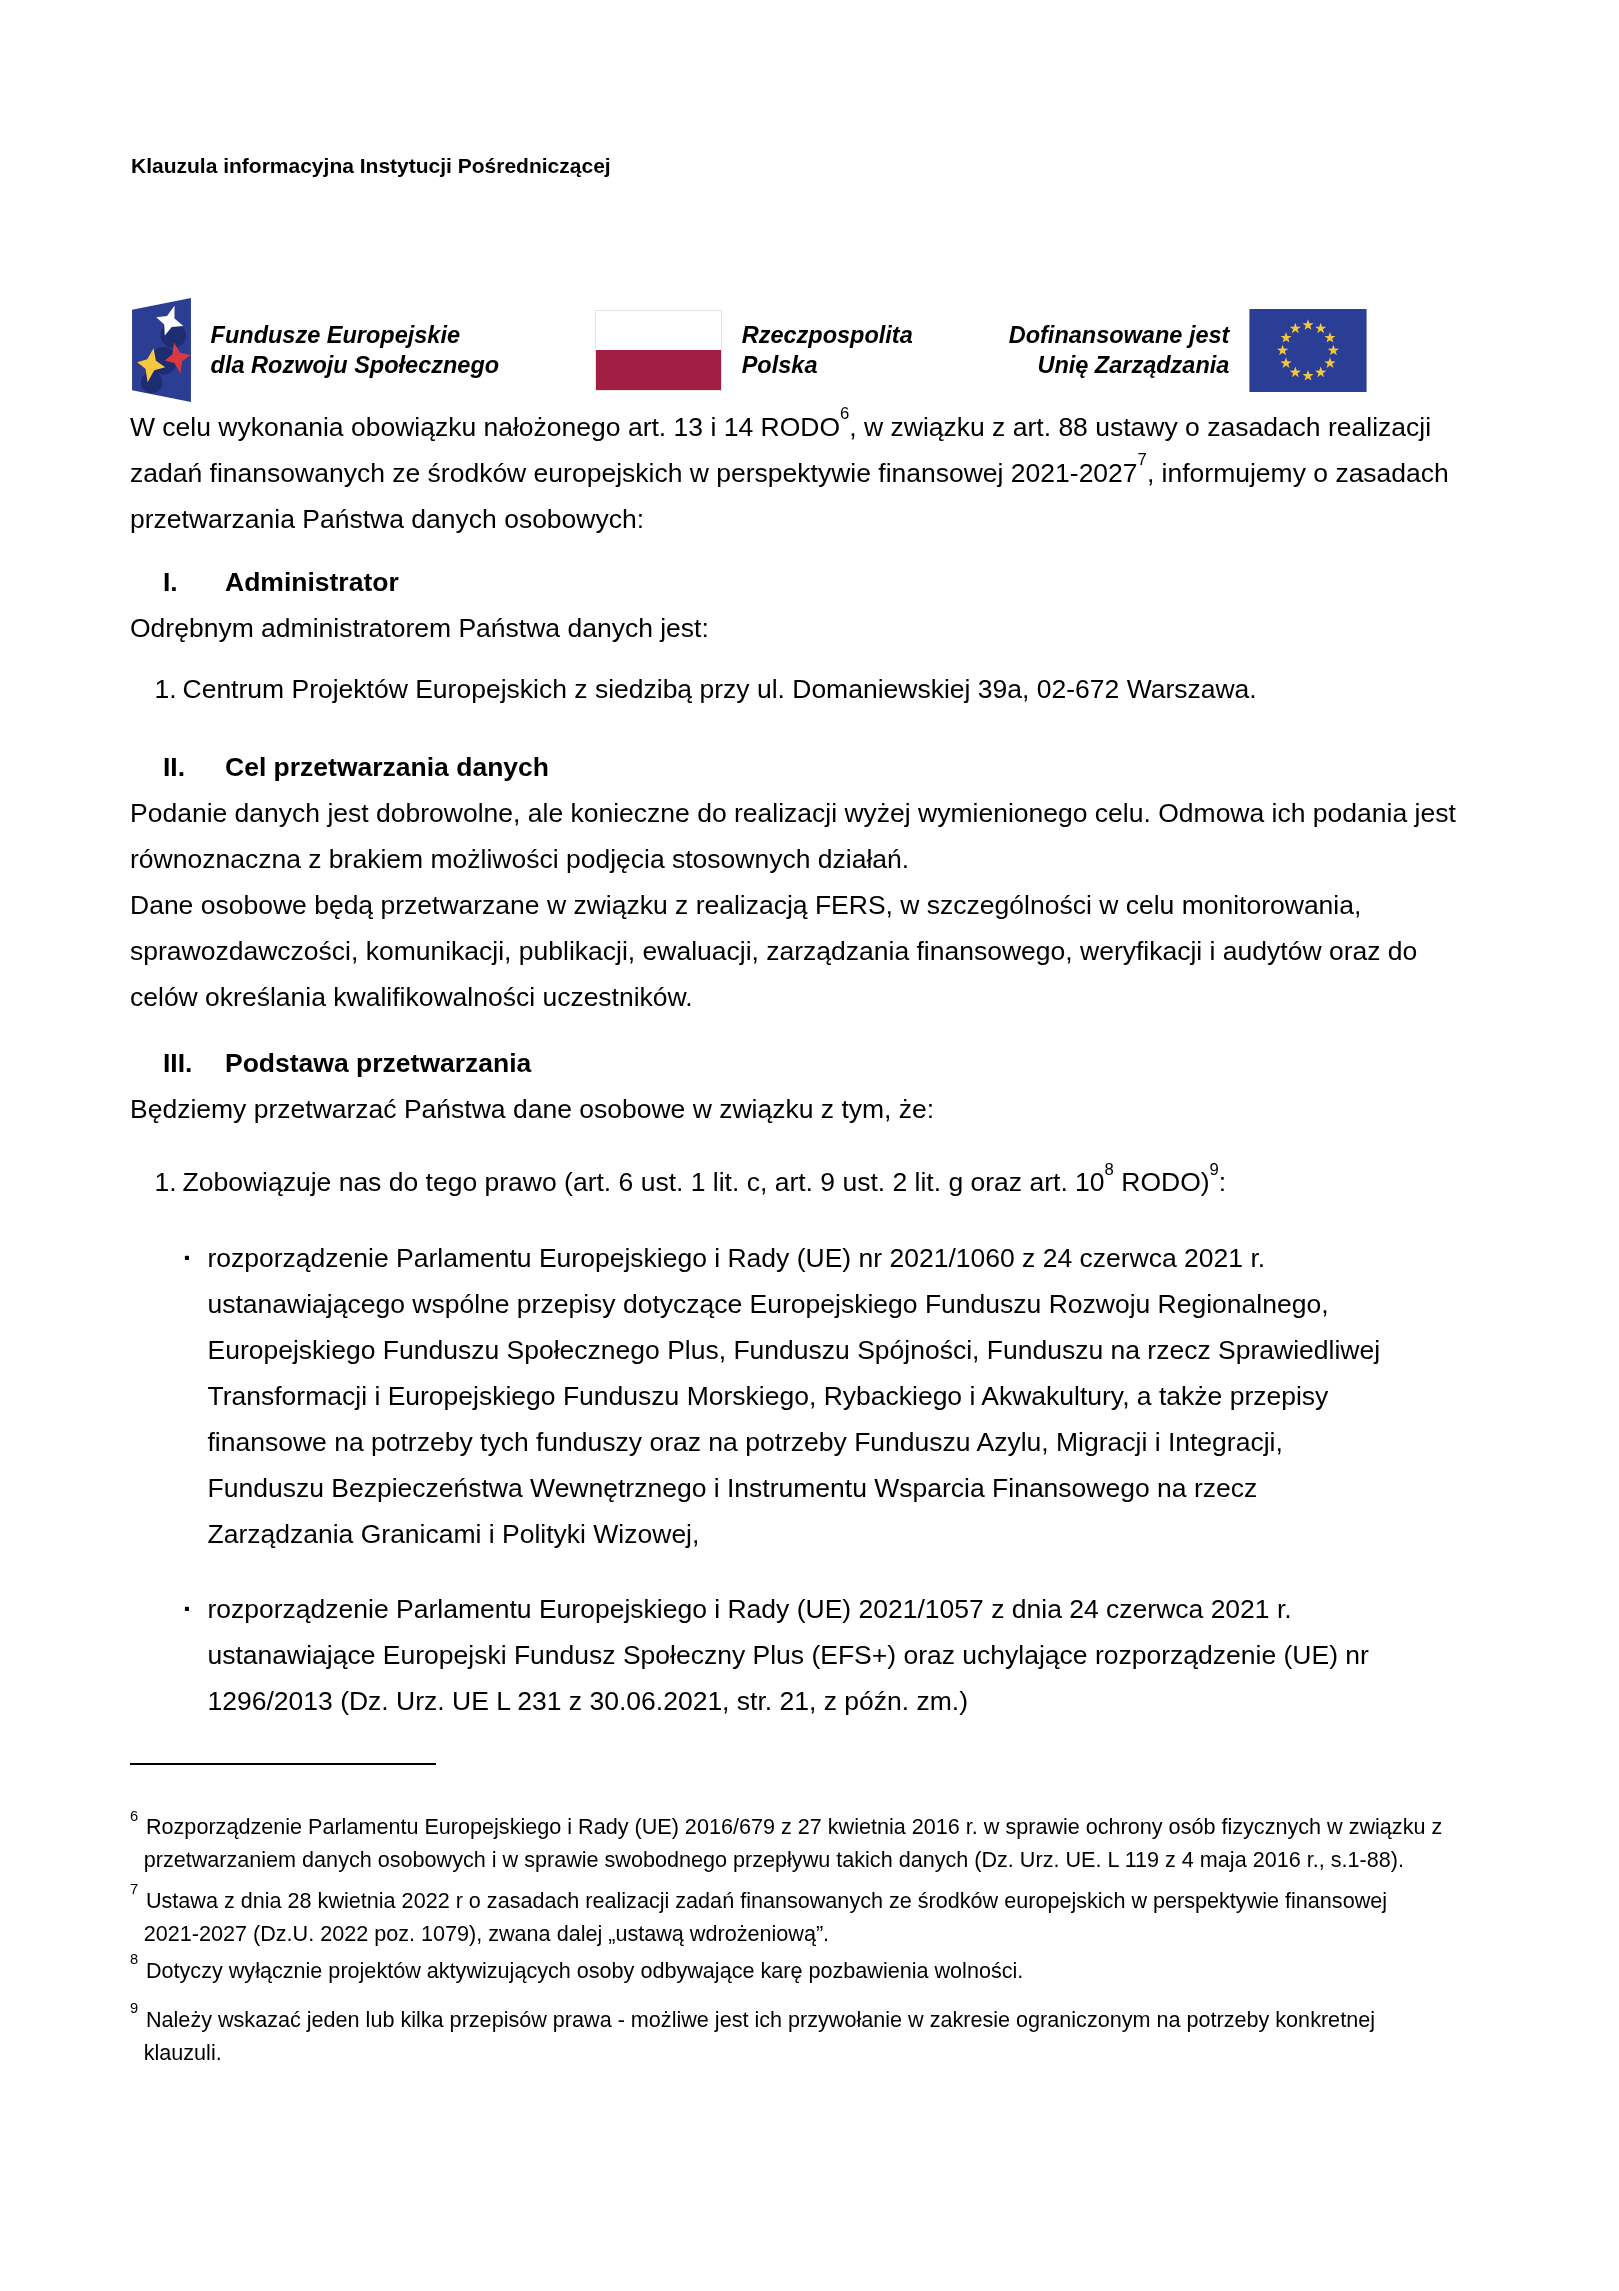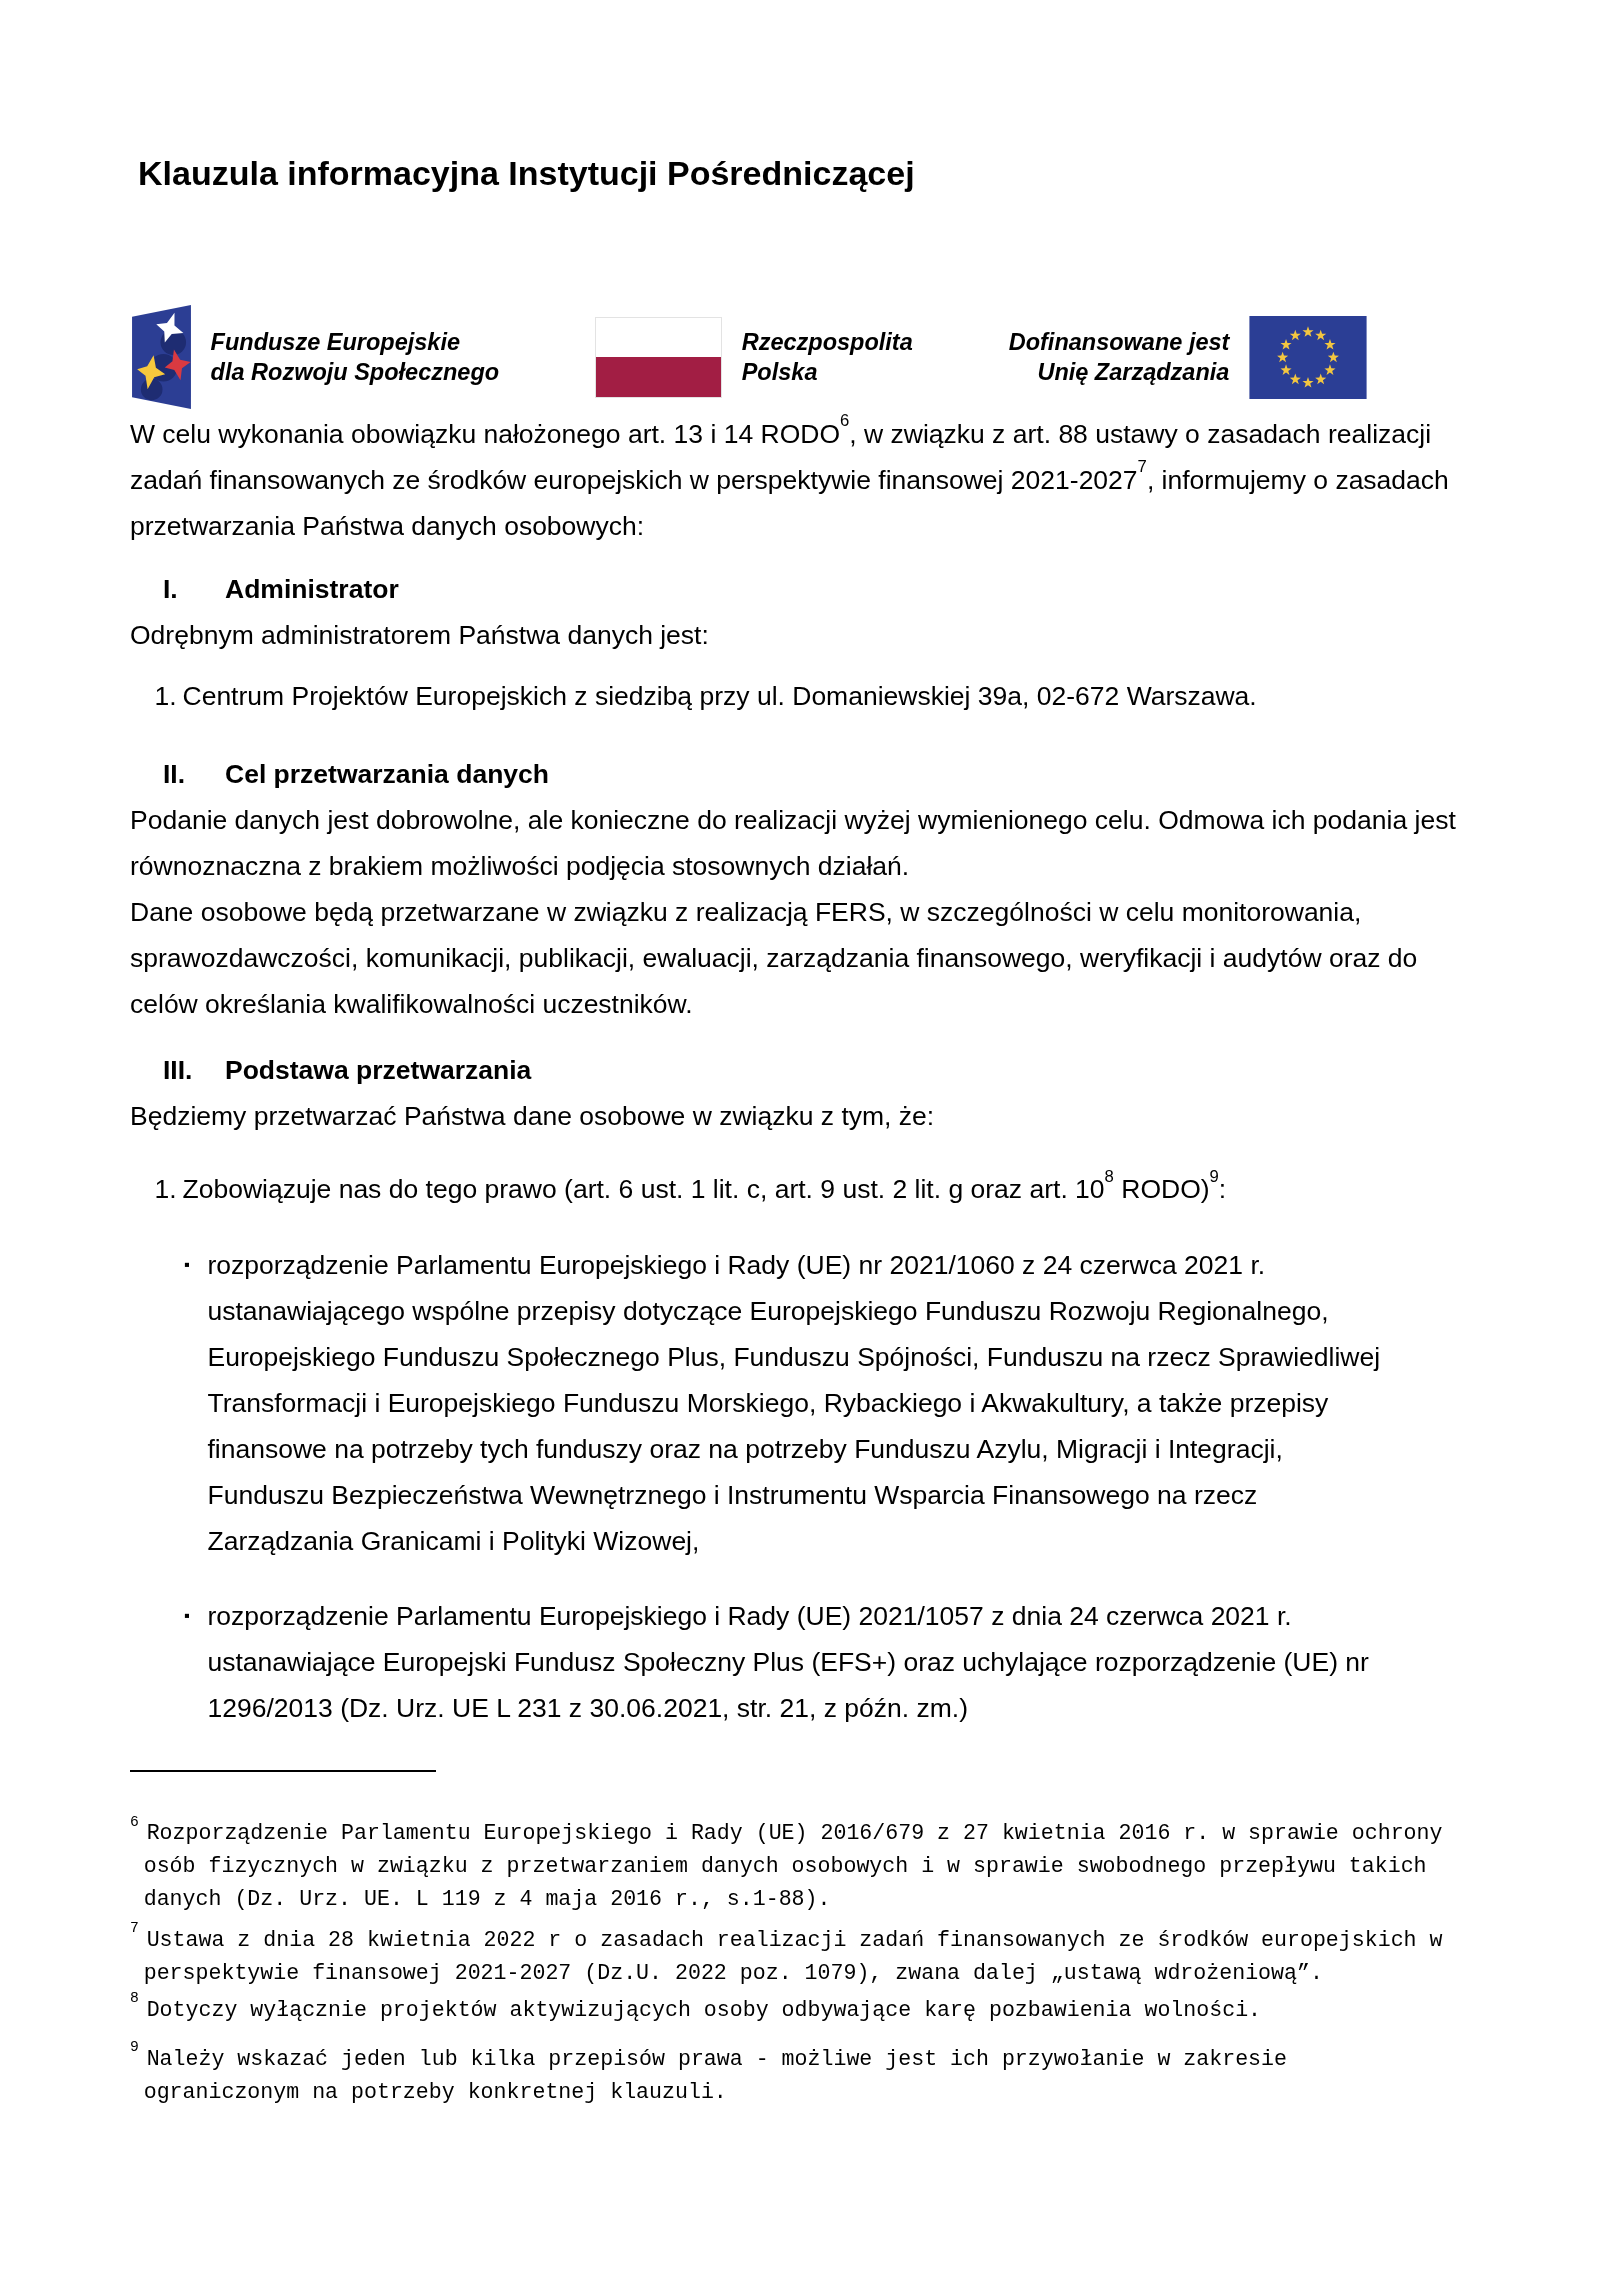--- a/index.html
+++ b/index.html
@@ -10,23 +10,23 @@
     box-sizing: border-box;
     padding: 149px 127px 39px 130px;
     background: #ffffff;
     color: #000000;
     font-family: "Liberation Sans", sans-serif;
     font-size: 26.5px;
     line-height: 46px;
     overflow: hidden;
   }
   h1.doc-title {
-    font-size: 34px;
+    font-size: 21px;
     line-height: 32px;
-    margin: 8px;
+    margin: 1px;
     font-weight: bold;
   }
   
   .logos {
     margin-top: 114px;
     width: 1237px;
     display: flex;
     justify-content: space-between;
     align-items: center;
   }
@@ -89,21 +89,20 @@
   .footnotes {
     margin-top: 45px;
     width: 1318px;
     font-size: 21.6px;
     line-height: 33px;
   }
   .footnote {
     margin: 0;
     padding-left: 13.7px;
     text-indent: -13.7px;
-    font-family: Liberation Mono, monospace;
   }
   .footnote sup.fnref { font-size: 14.7px; margin-right: 7.8px; top: -0.38em; }
   .fn-7 { margin-top: 7.8px; }
   .fn-8 { margin-top: 3.9px; }
   .fn-9 { margin-top: 15.7px; }
 </style>
 </head>
 <body>
 
 <div class="page">

